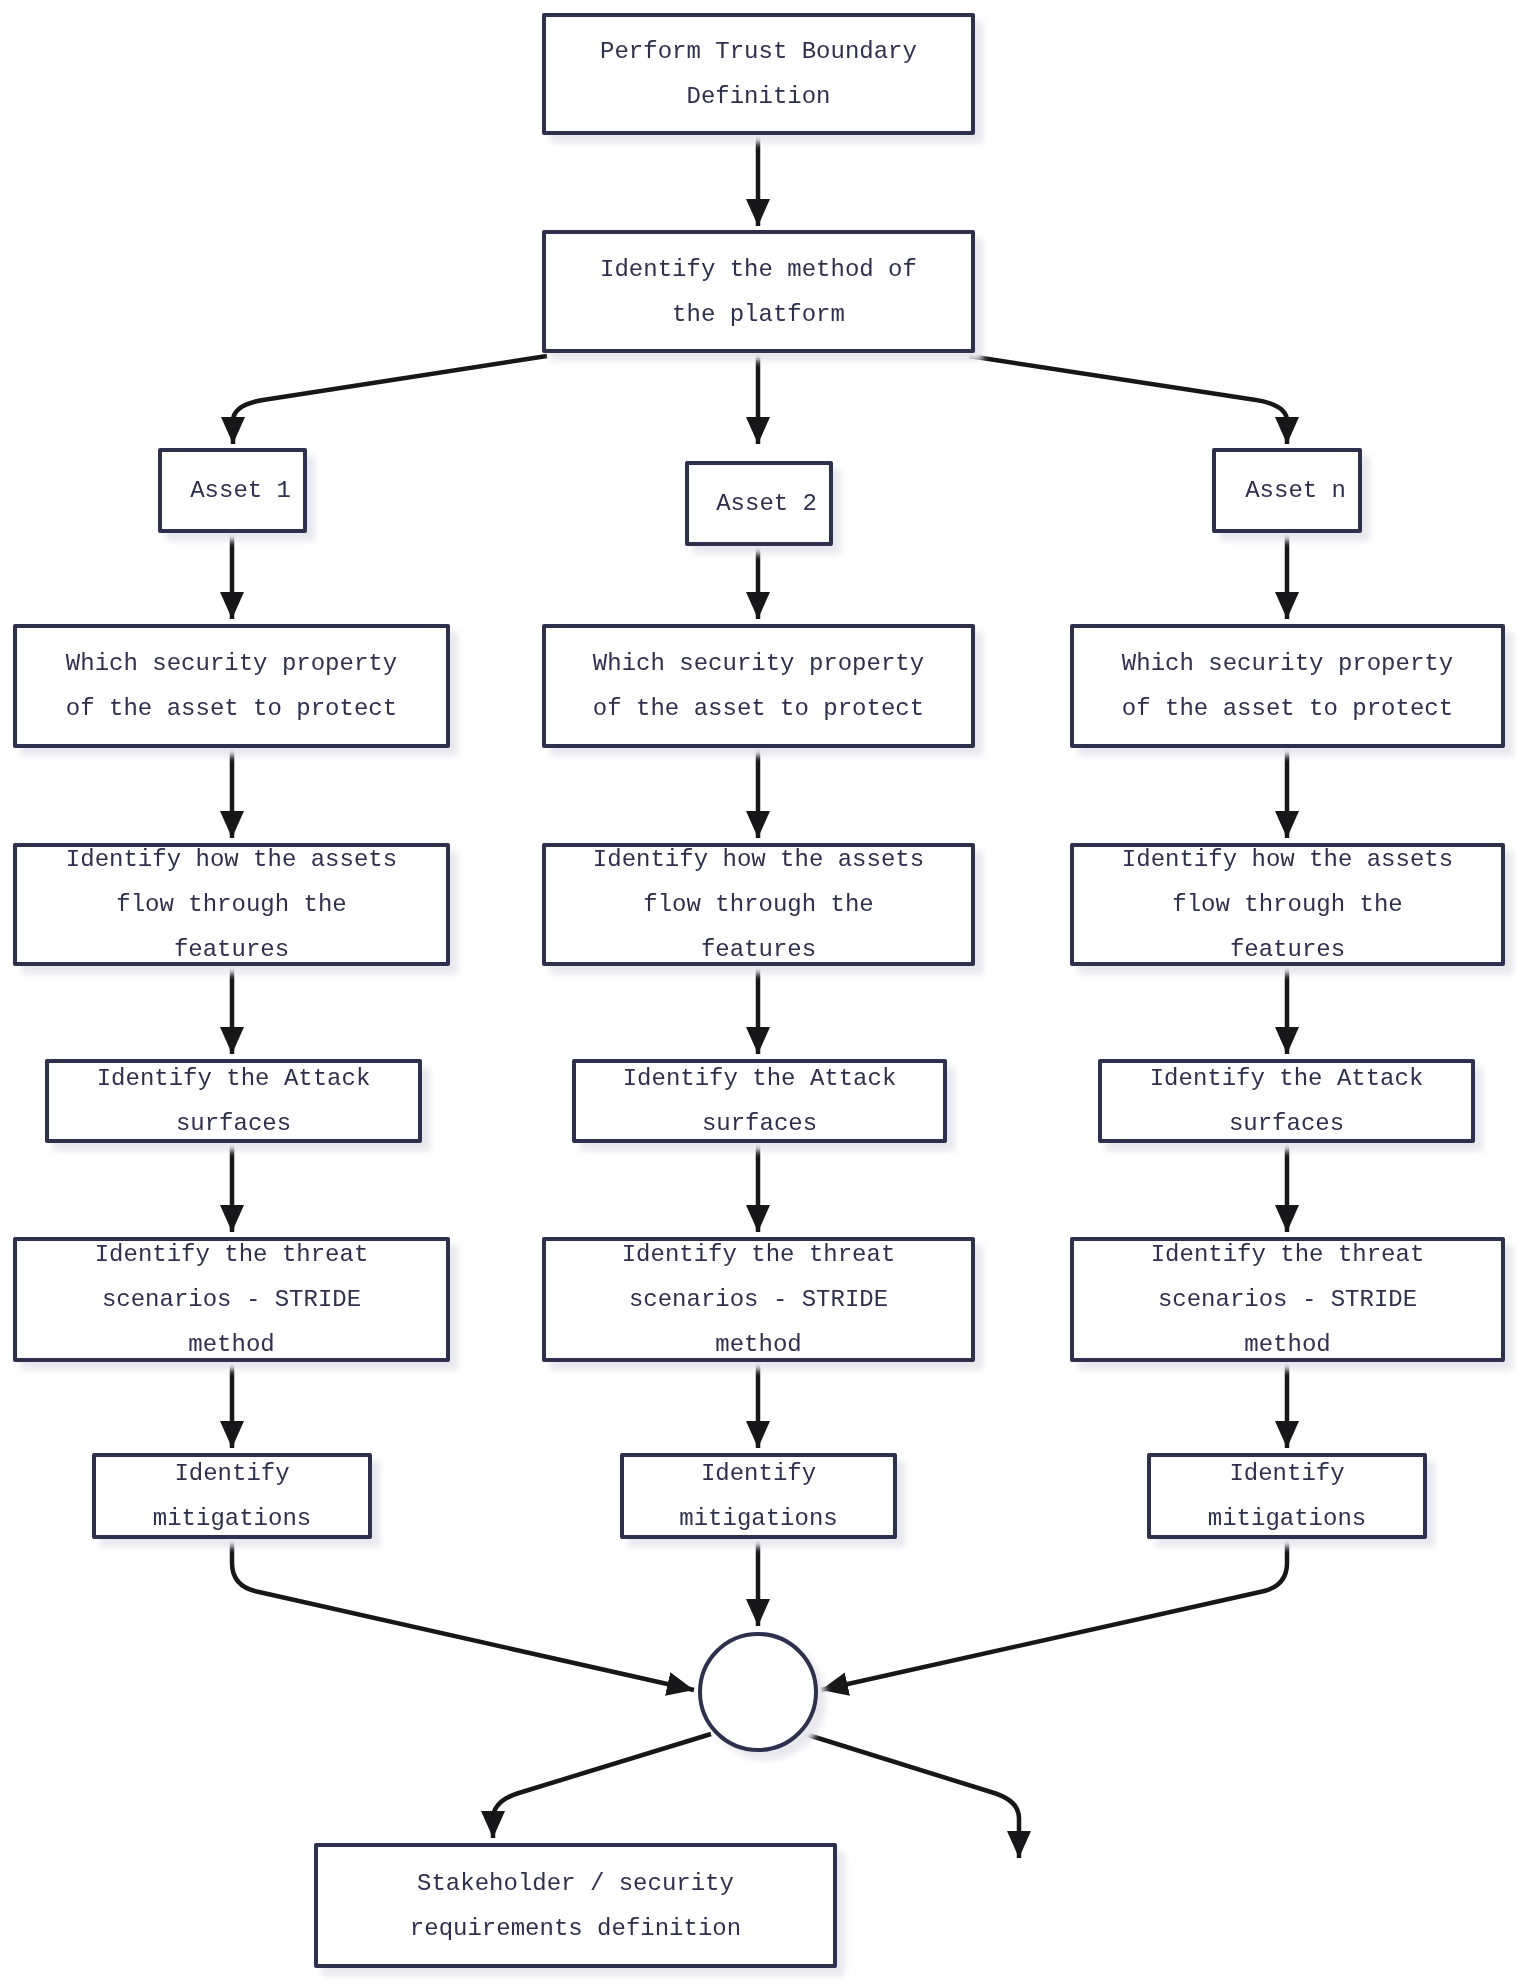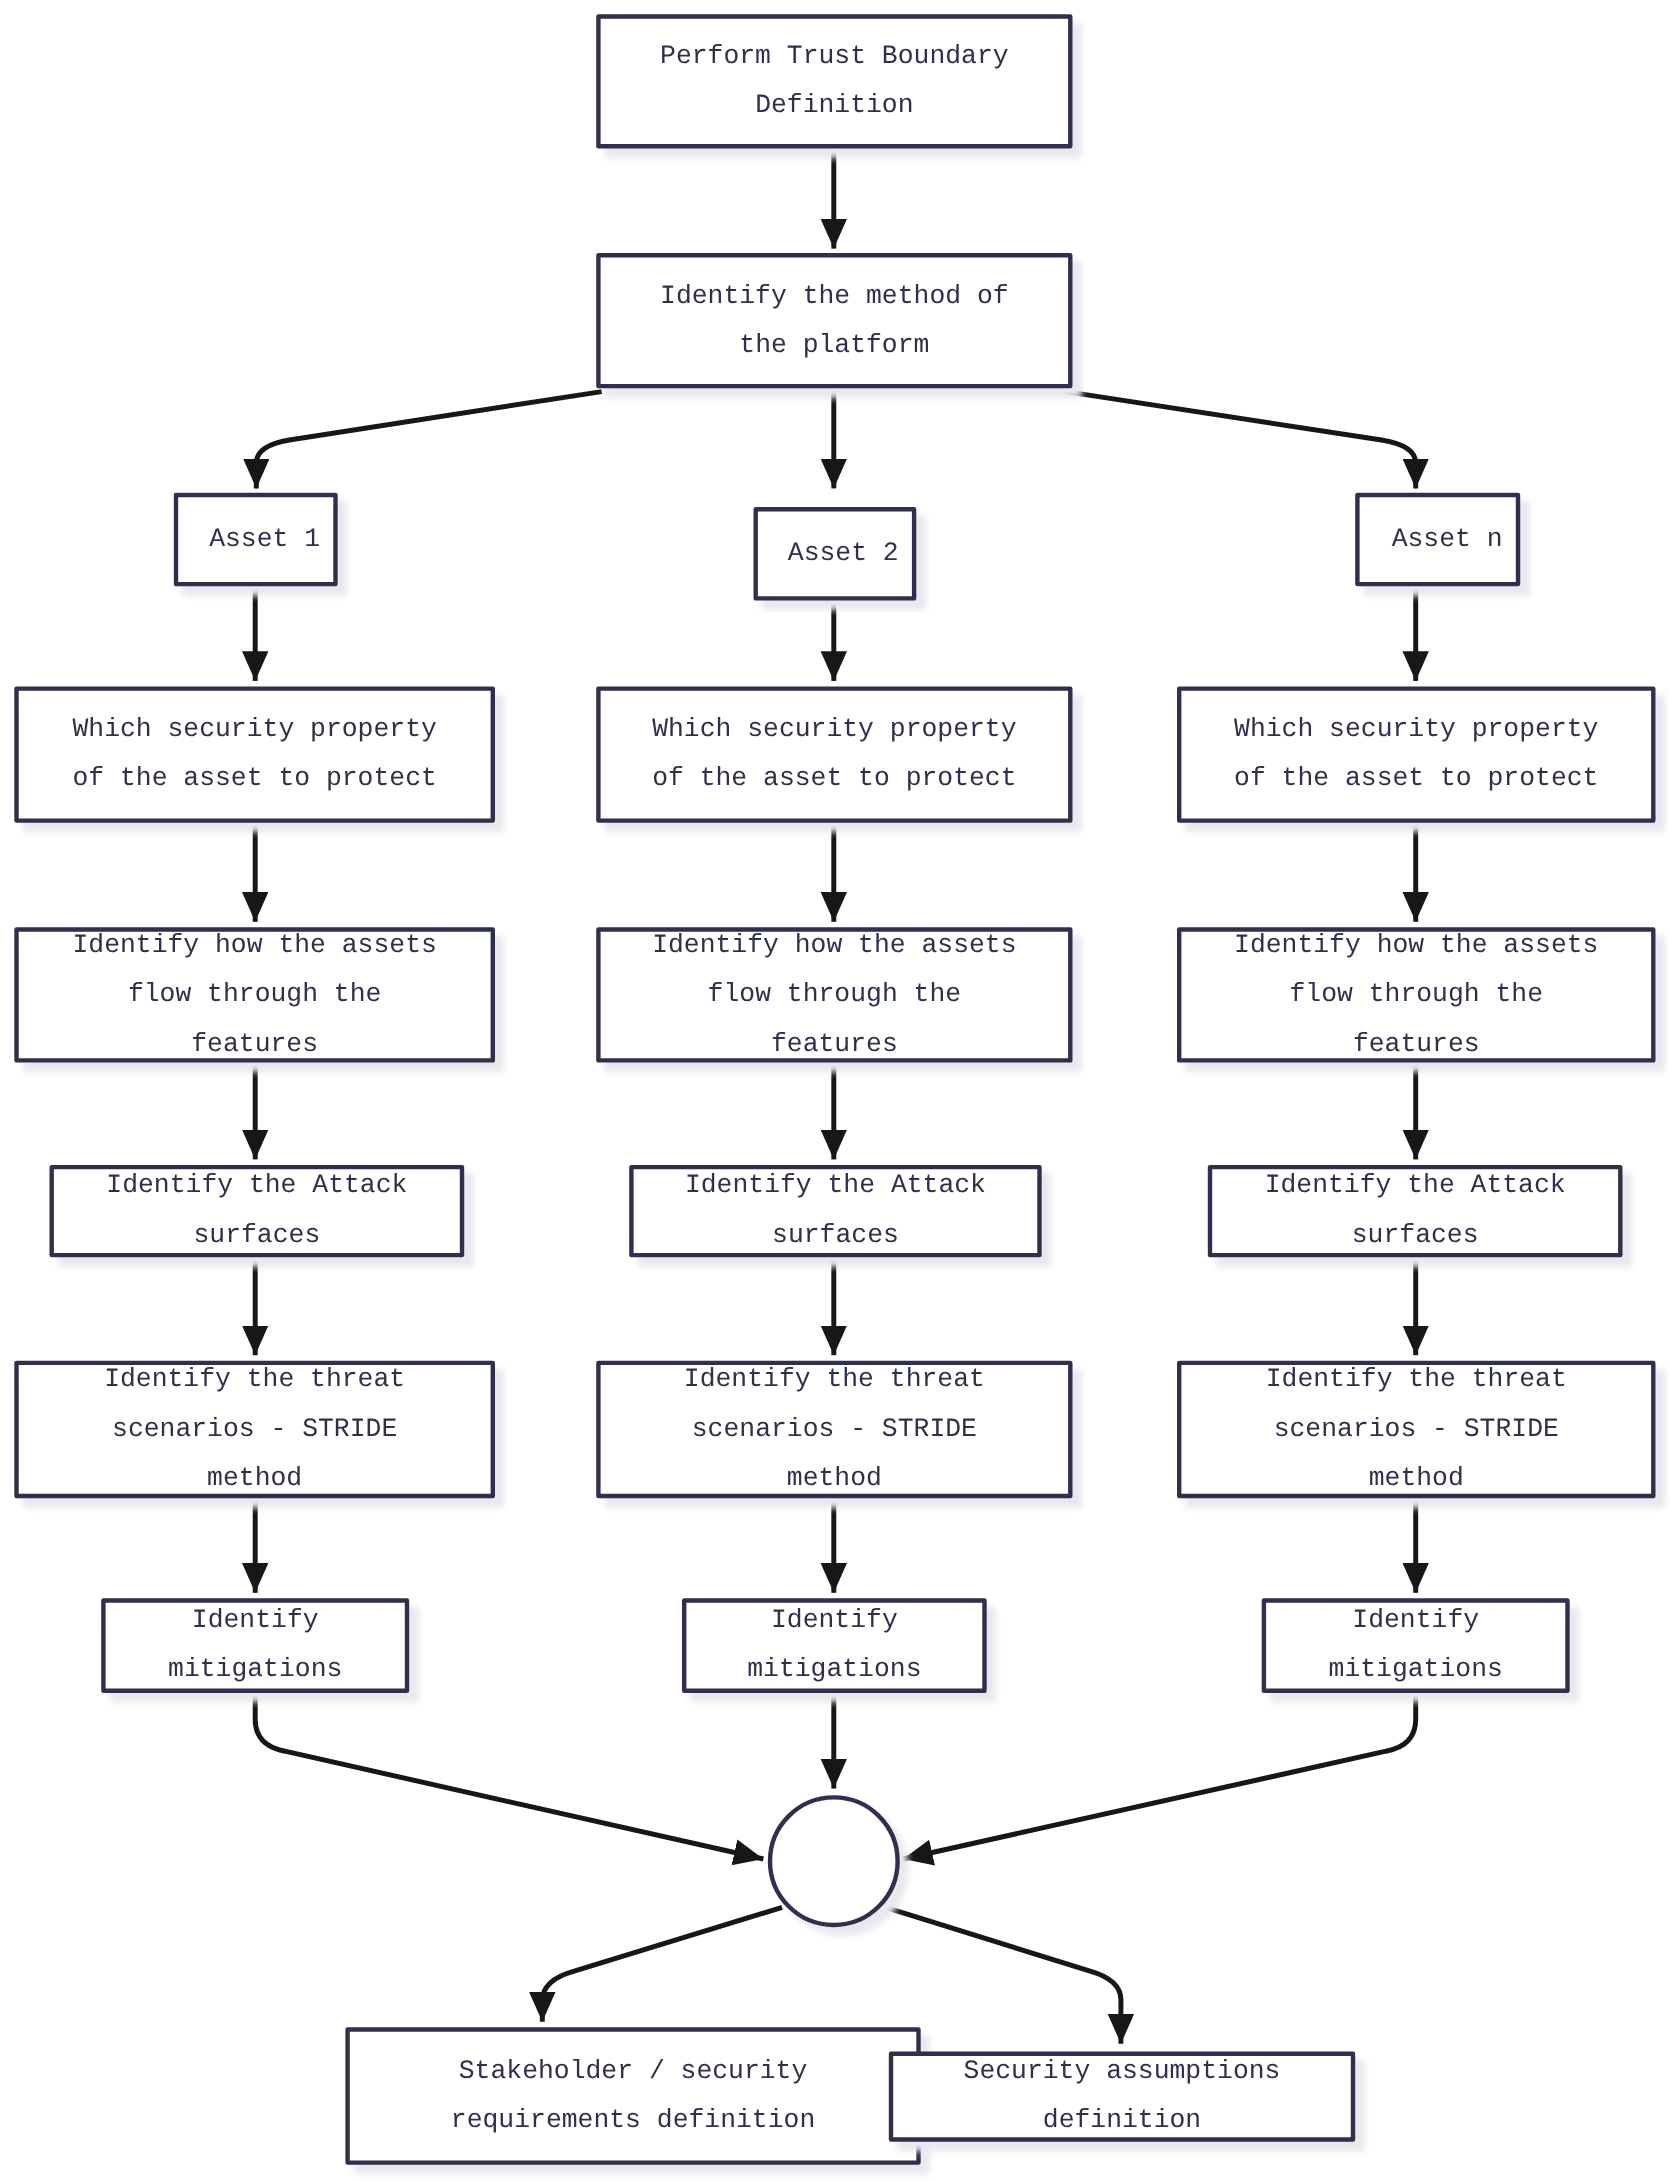--- a/index.html
+++ b/index.html
@@ -109,21 +109,21 @@
   <div class="node wide" style="left:542px; top:230px; width:433px; height:123px;">
     <span>Identify the method of the platform</span>
   </div>
 
   <div class="node narrow" style="left:158px; top:448px; width:149px; height:85px;">
     <span>Asset 1</span>
   </div>
   <div class="node narrow" style="left:685px; top:448px; width:148px; height:85px;margin-top:13px;">
     <span>Asset 2</span>
   </div>
-  <div class="node narrow" style="left:1212px; top:448px; width:150px; height:85px;margin-left:20px;">
+  <div class="node narrow" style="left:1212px; top:448px; width:150px; height:85px;">
     <span>Asset n</span>
   </div>
 
   <div class="node wide" style="left:13px; top:624px; width:437px; height:124px;">
     <span>Which security property of the asset to protect</span>
   </div>
   <div class="node wide" style="left:542px; top:624px; width:433px; height:124px;">
     <span>Which security property of the asset to protect</span>
   </div>
   <div class="node wide" style="left:1070px; top:624px; width:435px; height:124px;">
@@ -169,17 +169,14 @@
   <div class="node narrow" style="left:1147px; top:1453px; width:280px; height:86px;">
     <span>Identify mitigations</span>
   </div>
 
   <div class="node junction" style="left:698px; top:1632px; width:120px; height:120px;"></div>
 
   <div class="node wide" style="left:282px; top:1843px; width:523px; height:125px;margin-left:32px;">
     <span>Stakeholder / security requirements definition</span>
   </div>
 
-  <div class="node narrow" style="left:808px; top:1865px; width:424px; height:82px;">
-    <span>Security assumptions definition</span>
-  </div>
 
 </div>
 
 </body></html>

